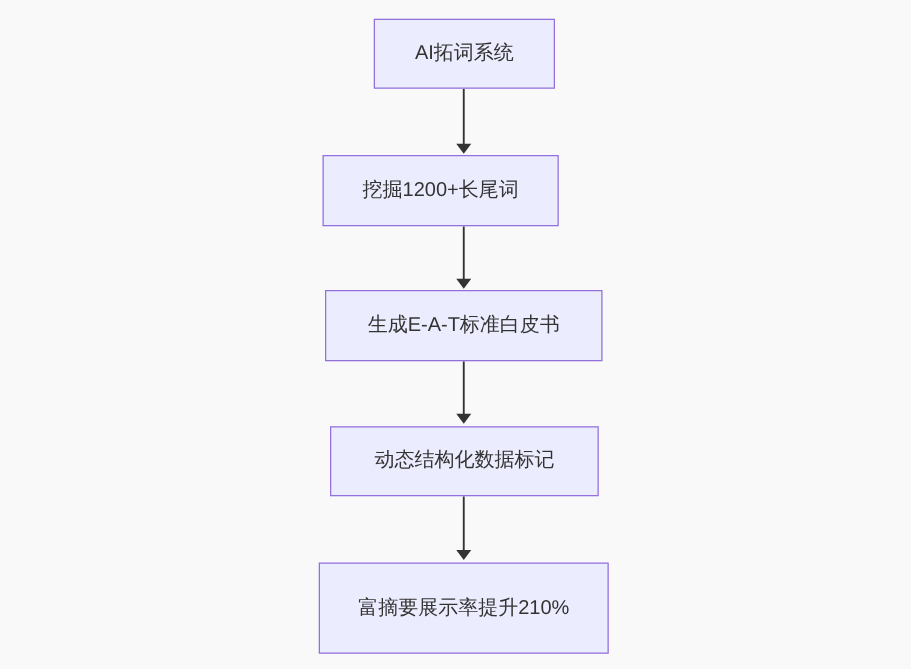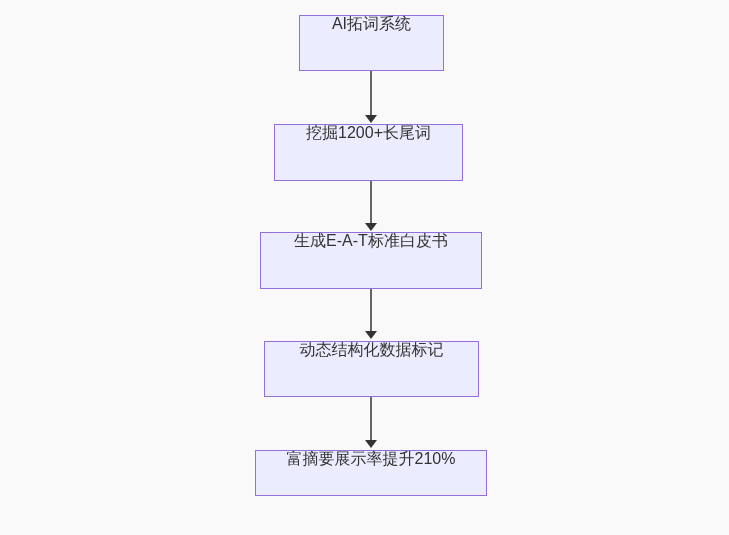--- a/index.html
+++ b/index.html
@@ -17,30 +17,30 @@
   }
   .node {
     position: absolute;
     box-sizing: border-box;
     background: #ececff;
     border: 1px solid #9370db;
     color: #333333;
     font-size: 16px;
     line-height: 1;
     display: flex;
-    align-items: flex-start;
+    align-items: center;
     justify-content: center;
     text-align: center;
     white-space: nowrap;
   }
   .node-1 { left: 299px; top: 15px;  width: 145px; height: 56px; }
-  .node-2 { left: 274px; top: 124px; width: 189px; height: 57px; }
+  .node-2 { left: 258px; top: 124px; width: 189px; height: 57px; }
   .node-3 { left: 260px; top: 232px; width: 222px; height: 57px; }
   .node-4 { left: 264px; top: 341px; width: 215px; height: 56px; }
-  .node-5 { left: 255px; top: 450px; width: 232px; height: 46px; }
+  .node-5 { left: 255px; top: 450px; width: 232px; height: 73px; }
   .edges {
     position: absolute;
     left: 0;
     top: 0;
     width: 729px;
     height: 535px;
     pointer-events: none;
   }
   .edge-line {
     stroke: #333333;

